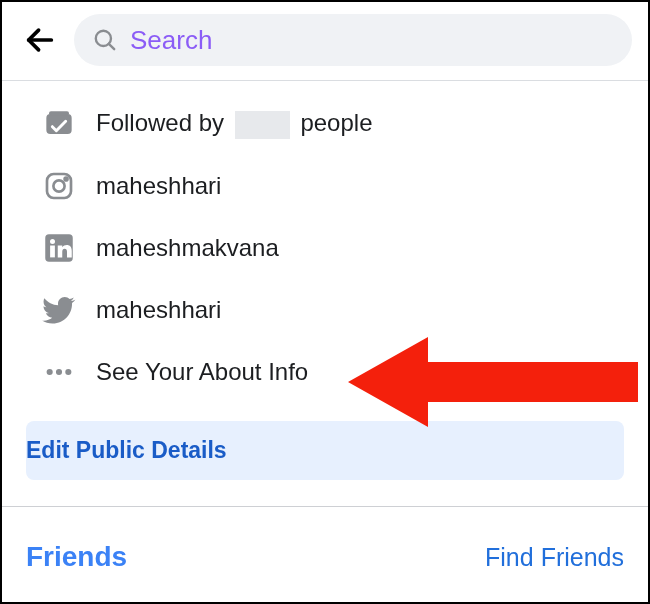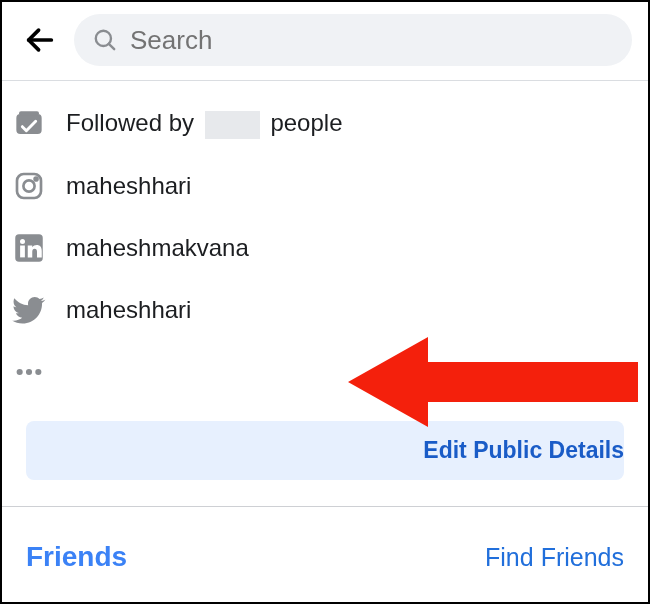--- a/index.html
+++ b/index.html
@@ -29,35 +29,35 @@
     flex: 1;
     background: #f0f2f5;
     border-radius: 28px;
     height: 52px;
     display: flex;
     align-items: center;
     padding: 0 18px;
     gap: 12px;
   }
   .searchbar .placeholder {
-    color: #737373;
+    color: #8b5cf6;
     font-size: 26px;
   }
   .divider {
     height: 1px;
     background: #dadde1;
     width: 100%;
   }
   .content {
     padding: 12px 0 0 0;
   }
   .row {
     display: flex;
     align-items: center;
-    padding: 14px 10px;
+    padding: 14px 40px;
     gap: 20px;
     font-size: 24px;
     color: #1c1e21;
     cursor: pointer;
   }
   .row .icon {
     width: 34px;
     height: 34px;
     display: flex;
     align-items: center;
@@ -72,21 +72,21 @@
     background: #e7e9ec;
     vertical-align: middle;
     margin: 0 4px;
   }
   .primary-btn {
     margin: 18px 24px 26px 24px;
     background: #e7f0fe;
     color: #1a5cc7;
     font-weight: 700;
     font-size: 23px;
-    text-align: right;
+    text-align: left;
     padding: 16px 0;
     border-radius: 8px;
     cursor: pointer;
   }
   .thick-divider {
     height: 1px;
     background: #ced0d4;
     width: 100%;
     margin-top: 4px;
   }
@@ -188,20 +188,21 @@
   </div>
 
   <div class="row">
     <span class="icon">
       <svg width="32" height="32" viewBox="0 0 24 24" fill="#8a8d91">
         <circle cx="5" cy="12" r="2.3"></circle>
         <circle cx="12" cy="12" r="2.3"></circle>
         <circle cx="19" cy="12" r="2.3"></circle>
       </svg>
     </span>
+    <span>See Your About Info</span>
   </div>
 
   <div class="primary-btn">
     <span>Edit Public Details</span>
   </div>
 
 </div>
 
 <div class="thick-divider"></div>
 

